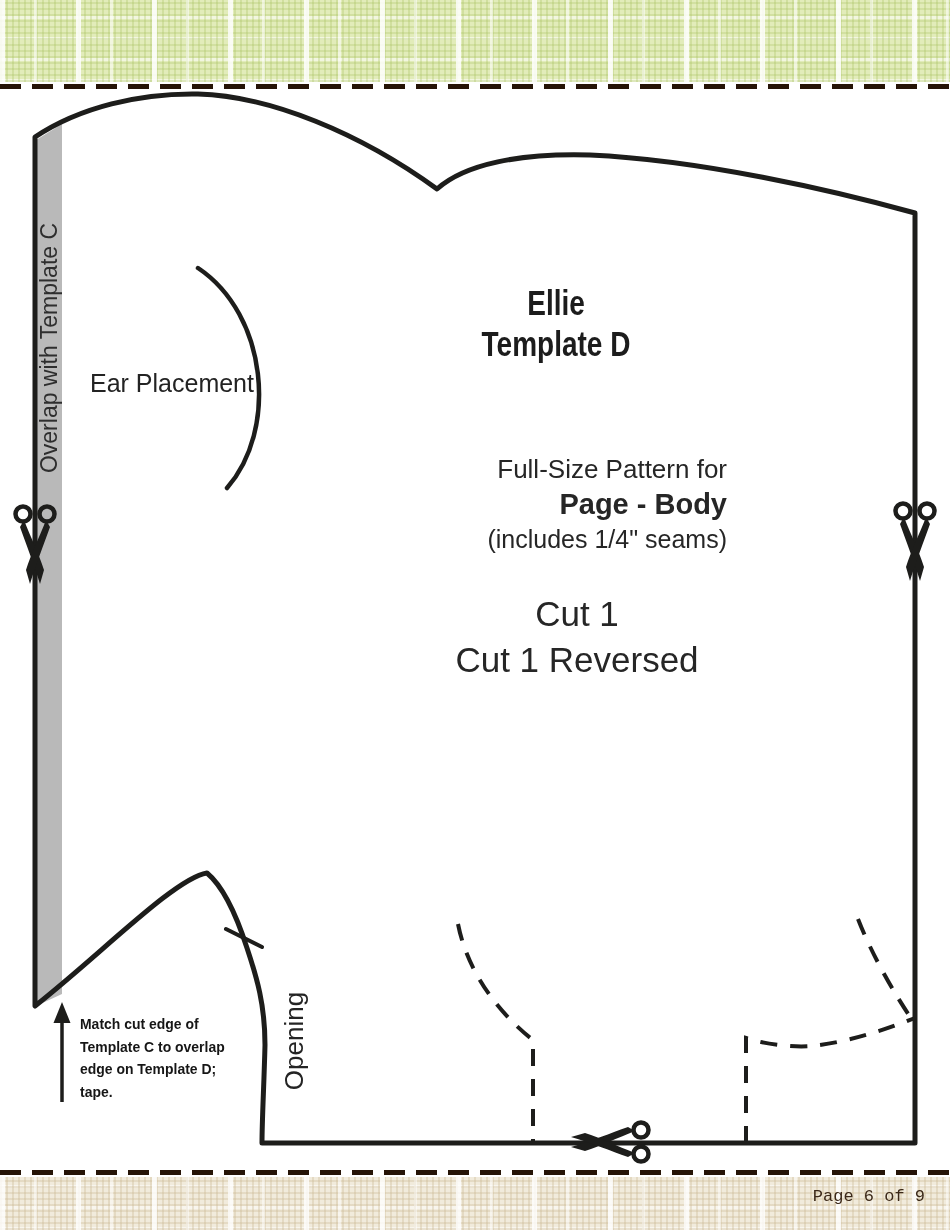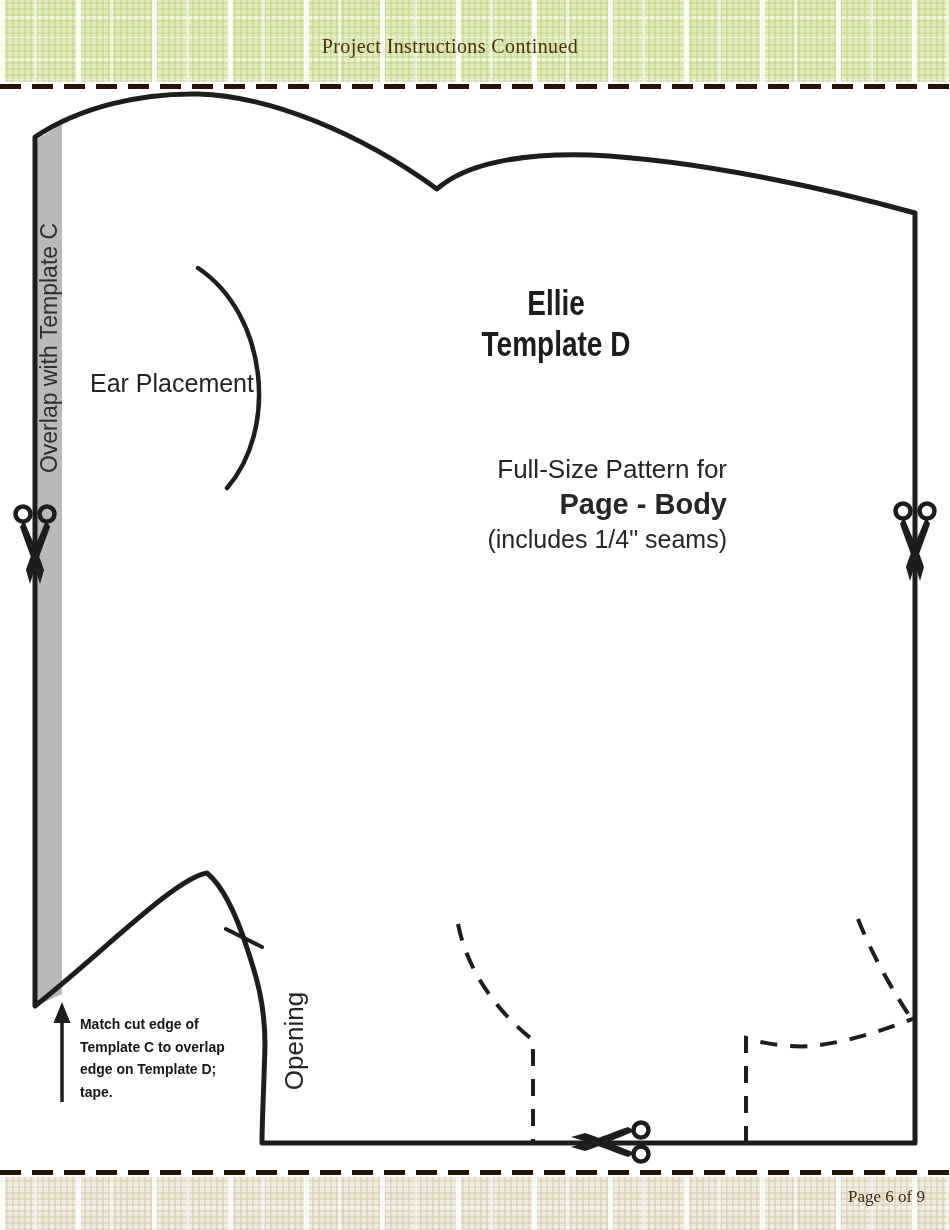--- a/index.html
+++ b/index.html
@@ -33,21 +33,21 @@
   .cutline-bottom{top:1170px;}
 
   
   .t{position:absolute;color:#232323;}
   .header-title{
     top:35px;left:0;width:900px;text-align:center;
     font-family:"Liberation Serif",serif;font-size:20px;color:#4b3018;letter-spacing:.4px;
   }
   .page-label{
     top:1187px;right:25px;text-align:right;
-    font-family:Liberation Serif, serif;font-size:17px;color:#3b2818;
+    font-family:Liberation Mono, monospace;font-size:17px;color:#3b2818;
   }
   .anchor{position:absolute;width:0;height:0;}
   .rot{display:inline-block;white-space:nowrap;transform:translate(-50%,-50%) rotate(-90deg);}
   .overlap-anchor{left:49px;top:348px;}
   .overlap-label{font-size:23px;color:#2e2e2e;}
   .opening-anchor{left:294px;top:1041px;}
   .opening-label{font-size:26px;color:#242424;}
   .ear-label{left:90px;top:369px;font-size:25px;}
   .tpl-title{left:406px;top:282px;width:300px;text-align:center;font-weight:bold;font-size:35px;line-height:41px;color:#1c1c1c;}
   .tpl-title div{transform:scaleX(.8);}
@@ -60,21 +60,20 @@
     color:#161616;white-space:pre-line;transform:scaleX(.9);transform-origin:left top;
   }
   svg{position:absolute;left:0;top:0;}
 </style>
 </head>
 <body>
 
 <div class="page">
 
   <div class="band band-green"></div>
-  <div class="t header-title">Project Instructions Continued</div>
   <div class="cutline cutline-top"></div>
 
   <svg width="950" height="1230" viewBox="0 0 950 1230">
     <defs>
       <g id="scissors" stroke="#1d1d1b">
         <circle cx="-12" cy="-20" r="7.5" fill="none" stroke-width="4.5"></circle>
         <circle cx="12" cy="-20" r="7.5" fill="none" stroke-width="4.5"></circle>
         <path d="M -11 -14 C -4 4, 4 20, 9 36 L 5 50 C -1 30, -9 10, -15 -7 Z" fill="#1d1d1b" stroke="none"></path>
         <path d="M 11 -14 C 4 4, -4 20, -9 36 L -5 50 C 1 30, 9 10, 15 -7 Z" fill="#1d1d1b" stroke="none"></path>
       </g>
@@ -123,20 +122,24 @@
   </div>
 
   <div class="t ear-label">Ear Placement</div>
 
   <div class="t subtitle">
     <div>Full-Size Pattern for</div>
     <div class="bold-line">Page - Body</div>
     <div class="sub3">(includes 1/4" seams)</div>
   </div>
 
+  <div class="t cut-block">
+    <div>Cut 1</div>
+    <div>Cut 1 Reversed</div>
+  </div>
 
   <div class="anchor opening-anchor">
     <span class="rot opening-label">Opening</span>
   </div>
 
   <div class="t note">Match cut edge of
 Template C to overlap
 edge on Template D;
 tape.</div>
 

